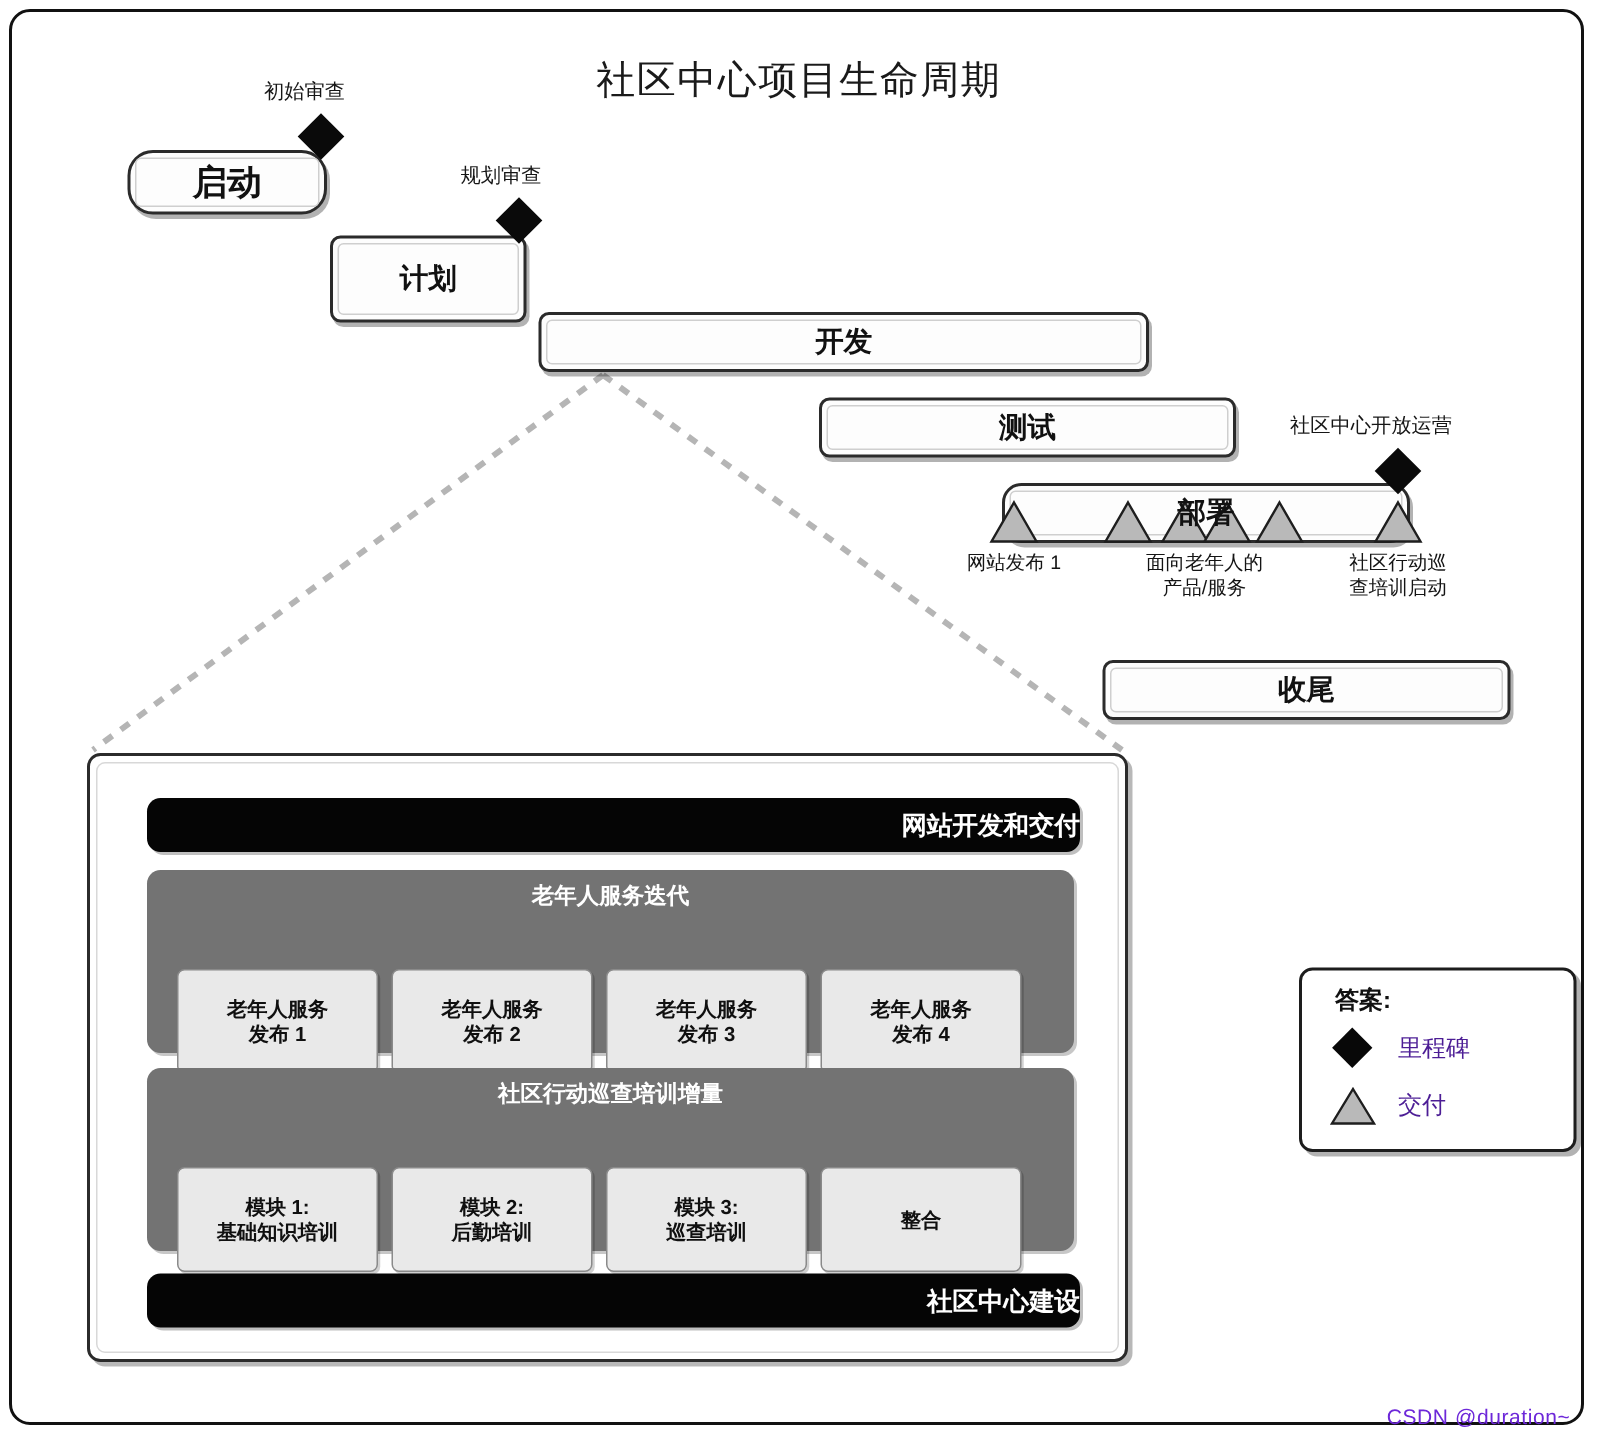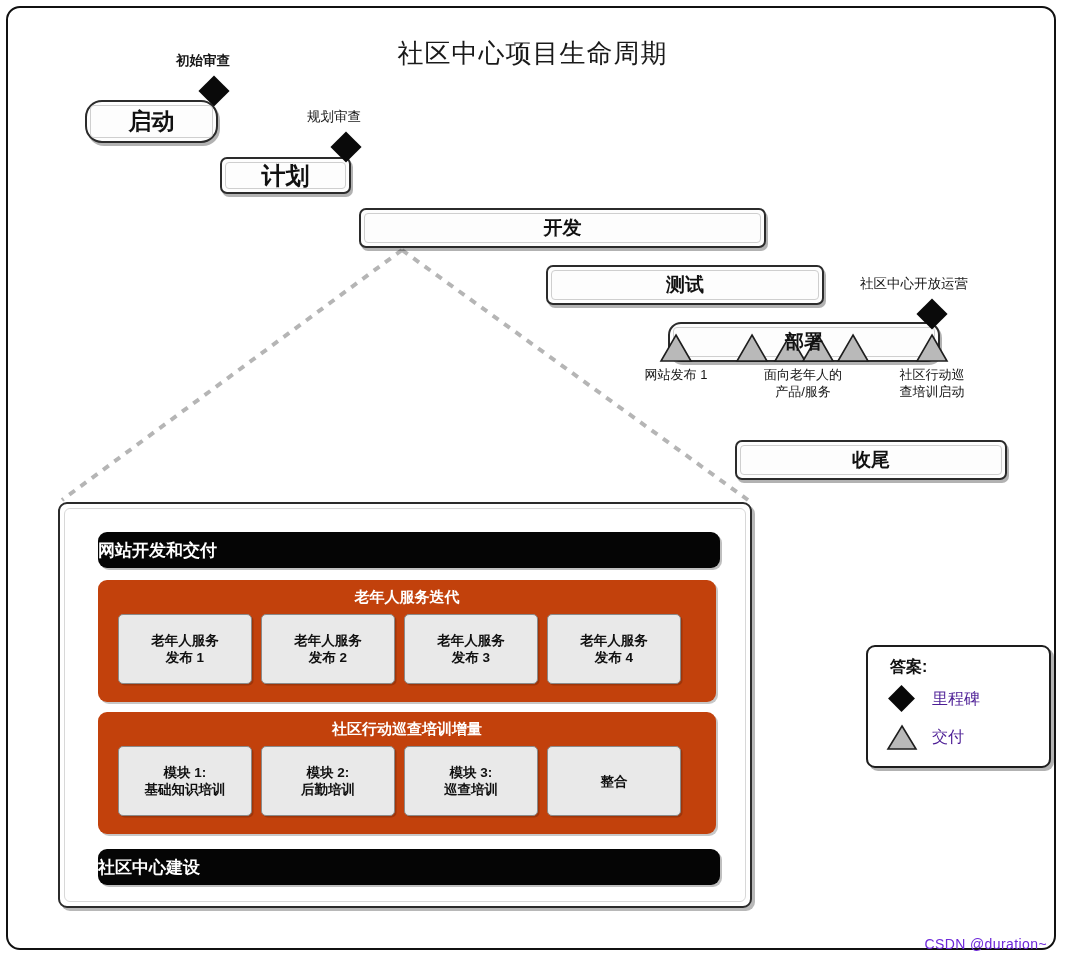--- a/index.html
+++ b/index.html
@@ -82,47 +82,48 @@
   }
   .detail-inner{
     position:absolute;left:4px;top:4px;right:4px;bottom:4px;
     border:1px solid #d8d8d8;border-radius:6px;pointer-events:none;
   }
 
   .black-band{
     position:absolute;
     left:38px;width:622px;height:36px;
     background:#050505;border-radius:9px;
-    display:flex;align-items:center;justify-content:flex-start;
+    display:flex;align-items:center;justify-content:flex-end;
     color:#ffffff;font-weight:bold;font-size:17px;
     box-shadow:2px 2px 0 rgba(0,0,0,0.25);
   }
 
   .gray-group{
     position:absolute;
     left:38px;width:618px;
-    background:#c2410c;border-radius:9px;
+    background:#737373;border-radius:9px;
     box-shadow:2px 2px 0 rgba(0,0,0,0.22);
   }
   .gray-title{
     position:absolute;left:0;top:8px;width:100%;
     text-align:center;color:#ffffff;font-weight:bold;font-size:15px;
   }
   .sub-box{
     position:absolute;
     box-sizing:border-box;
     background:#e9e9e9;
     border:1.5px solid #8a8a8a;
     border-radius:5px;
     display:flex;align-items:center;justify-content:center;
     text-align:center;
     font-weight:bold;font-size:13.5px;color:#101010;
     line-height:17px;
     white-space:pre-line;
     box-shadow:1.5px 1.5px 0 rgba(0,0,0,0.18);
+    margin-top:32px;
   }
 
   
   .legend{
     position:absolute;
     left:866px;top:645px;width:185px;height:123px;
     box-sizing:border-box;
     background:#ffffff;
     border:2.5px solid #1d1d1d;
     border-radius:9px;
@@ -160,21 +161,21 @@
   <svg class="dash-svg">
     <line x1="402" y1="250" x2="62" y2="500" stroke="#b5b5b5" stroke-width="4" stroke-dasharray="7,7"></line>
     <line x1="402" y1="250" x2="748" y2="500" stroke="#b5b5b5" stroke-width="4" stroke-dasharray="7,7"></line>
   </svg>
 
   <div class="phase" style="left:85px;top:100px;width:133px;height:43px;font-size:23px;border-radius:17px;">
     <div class="phase-inner"></div>
     <span>启动</span>
   </div>
 
-  <div class="phase" style="left:220px;top:157px;width:131px;height:37px;font-size:24px;align-items:center;">
+  <div class="phase" style="left:220px;top:157px;width:131px;height:58px;font-size:19px;align-items:center;">
     <div class="phase-inner"></div>
     <span>计划</span>
   </div>
 
   <div class="phase" style="left:359px;top:208px;width:407px;height:40px;font-size:19px;">
     <div class="phase-inner"></div>
     <span>开发</span>
   </div>
 
   <div class="phase" style="left:546px;top:265px;width:278px;height:40px;font-size:19px;">
@@ -185,21 +186,21 @@
   <div class="phase" style="left:668px;top:322px;width:272px;height:40px;font-size:19px;border-radius:13px;">
     <div class="phase-inner"></div>
     <span>部署</span>
   </div>
 
   <div class="phase" style="left:735px;top:440px;width:272px;height:40px;font-size:19px;">
     <div class="phase-inner"></div>
     <span>收尾</span>
   </div>
 
-  <div class="ms-label" style="left:176px;top:52px;font-weight:bold;">初始审查</div>
+  <div class="ms-label" style="left:176px;top:52px;">初始审查</div>
   <div class="diamond" style="left:203px;top:80px;"></div>
 
   <div class="ms-label" style="left:307px;top:108px;">规划审查</div>
   <div class="diamond" style="left:335px;top:136px;"></div>
 
   <div class="ms-label" style="left:860px;top:275px;">社区中心开放运营</div>
   <div class="diamond" style="left:921px;top:303px;"></div>
 
   <svg class="dash-svg">
     <g stroke="#1e1e1e" stroke-width="1.6" fill="#b9b9b9">

